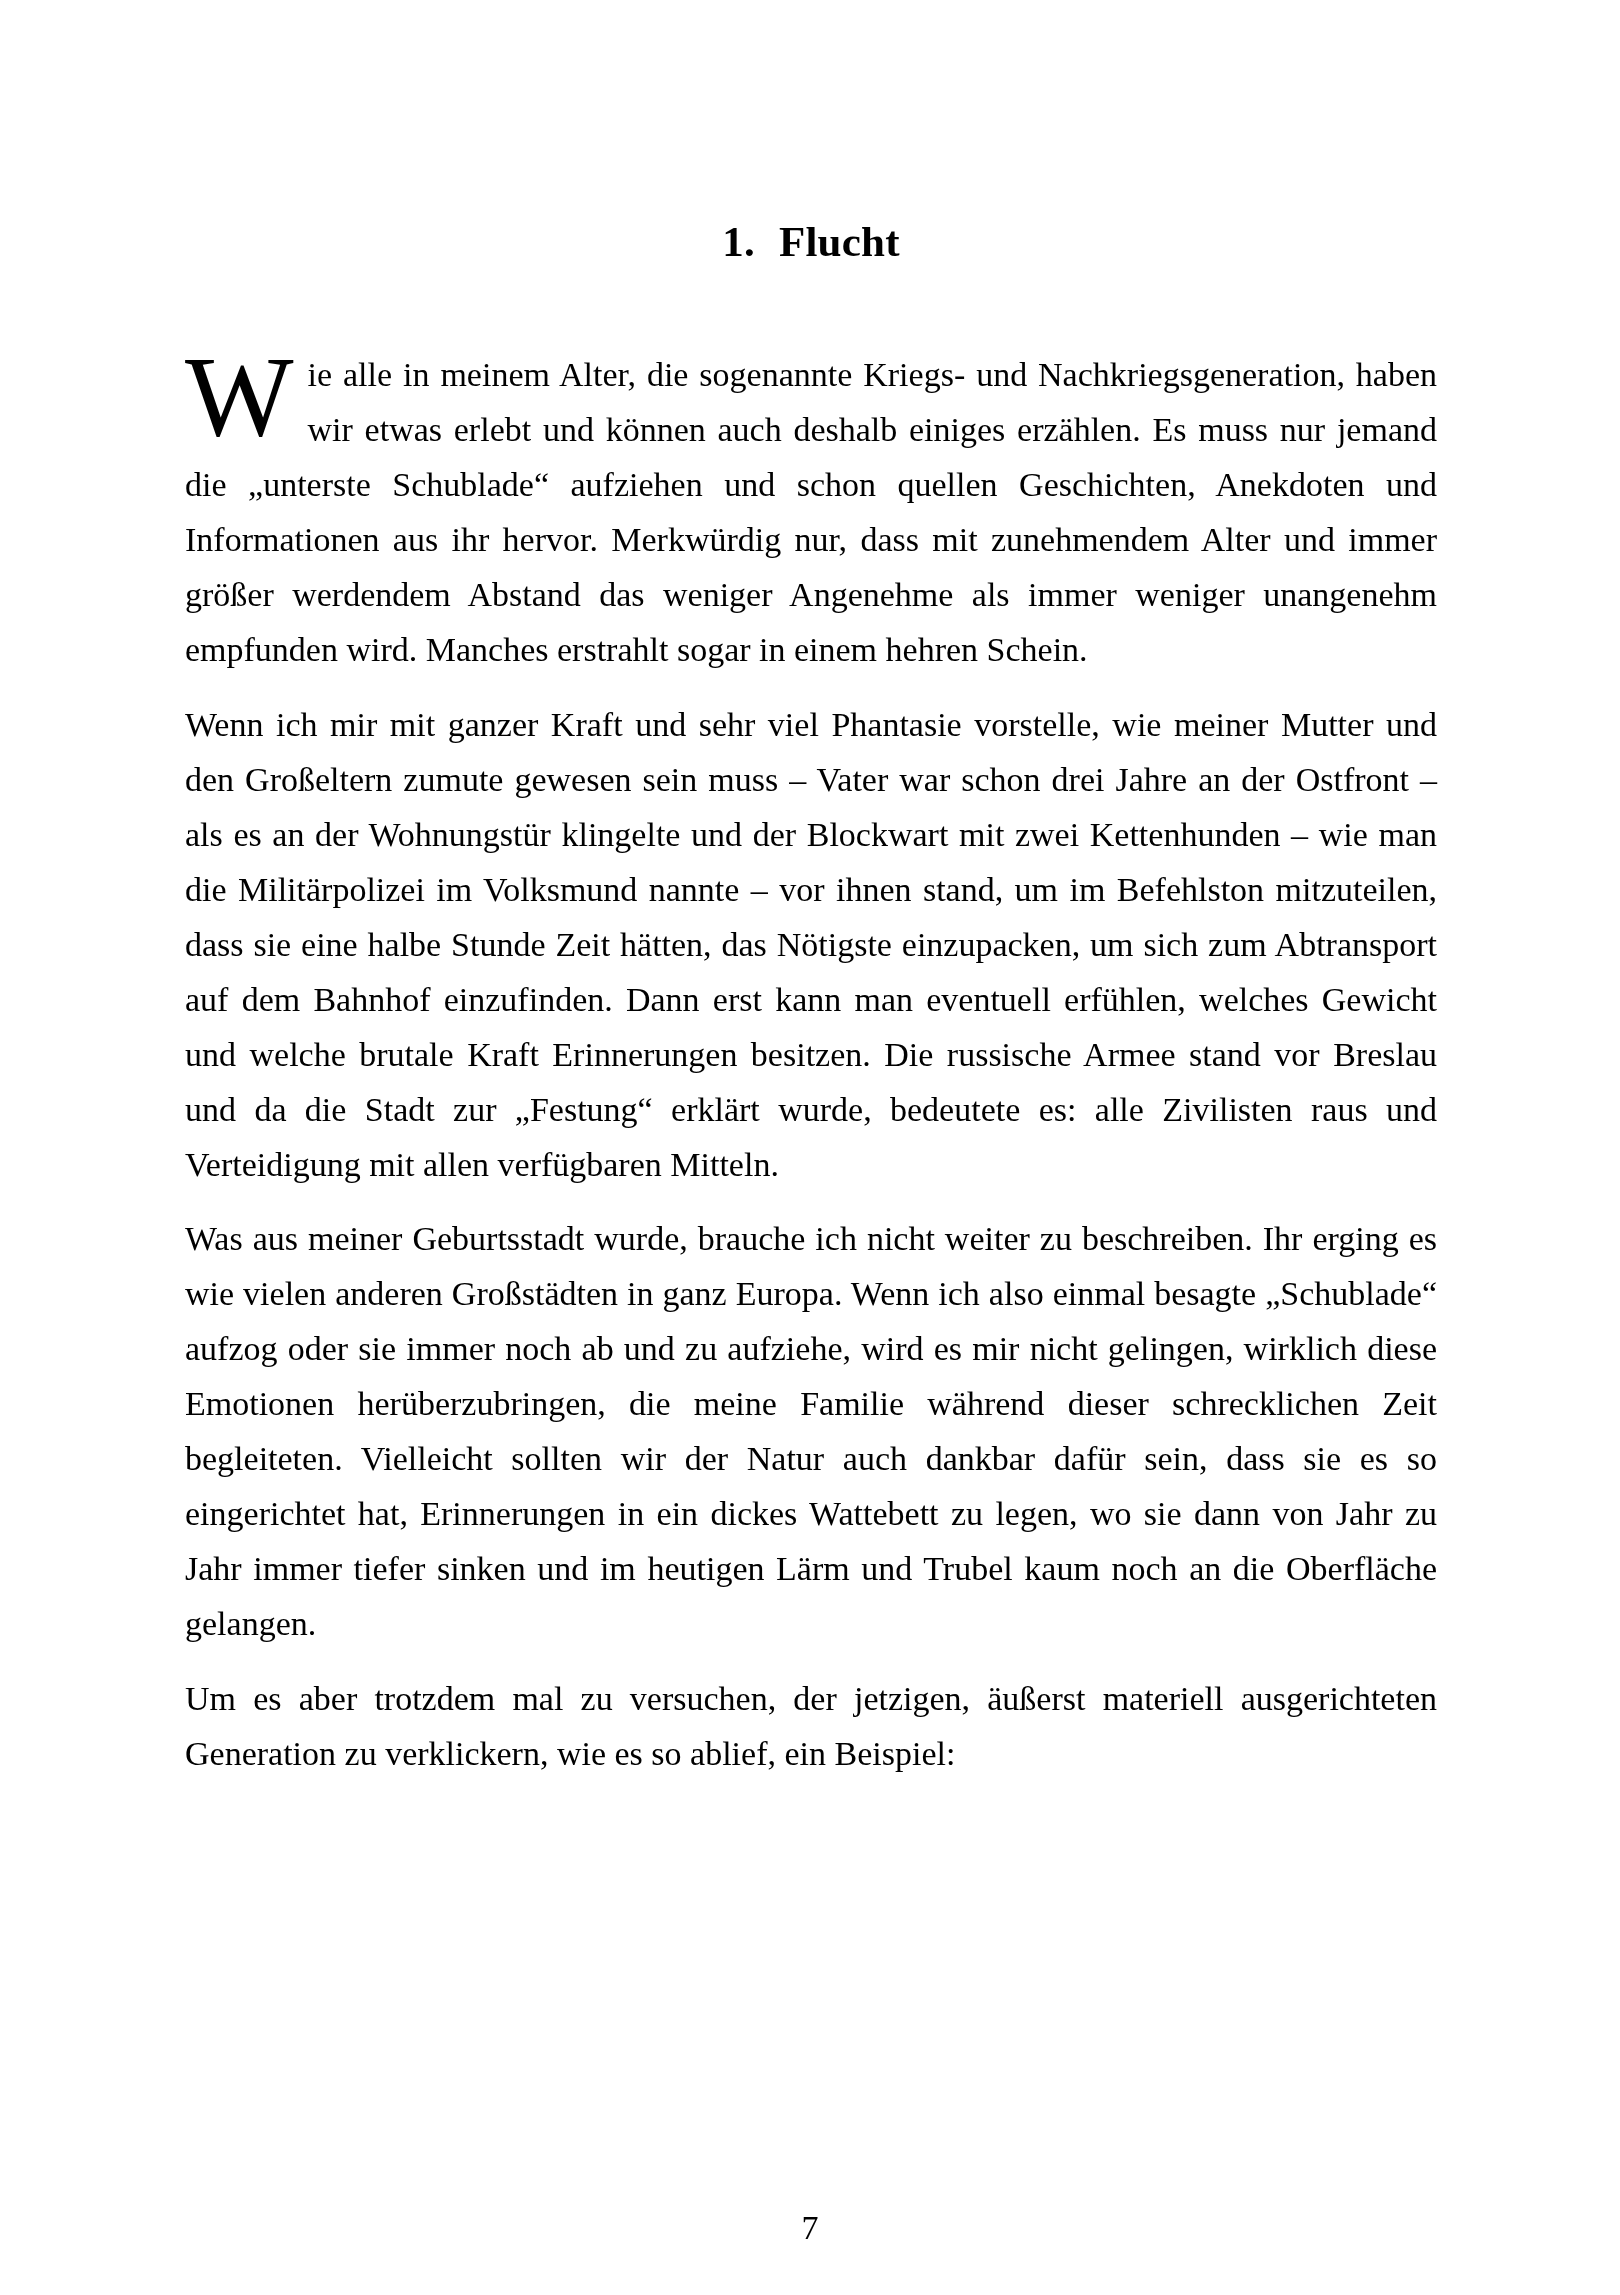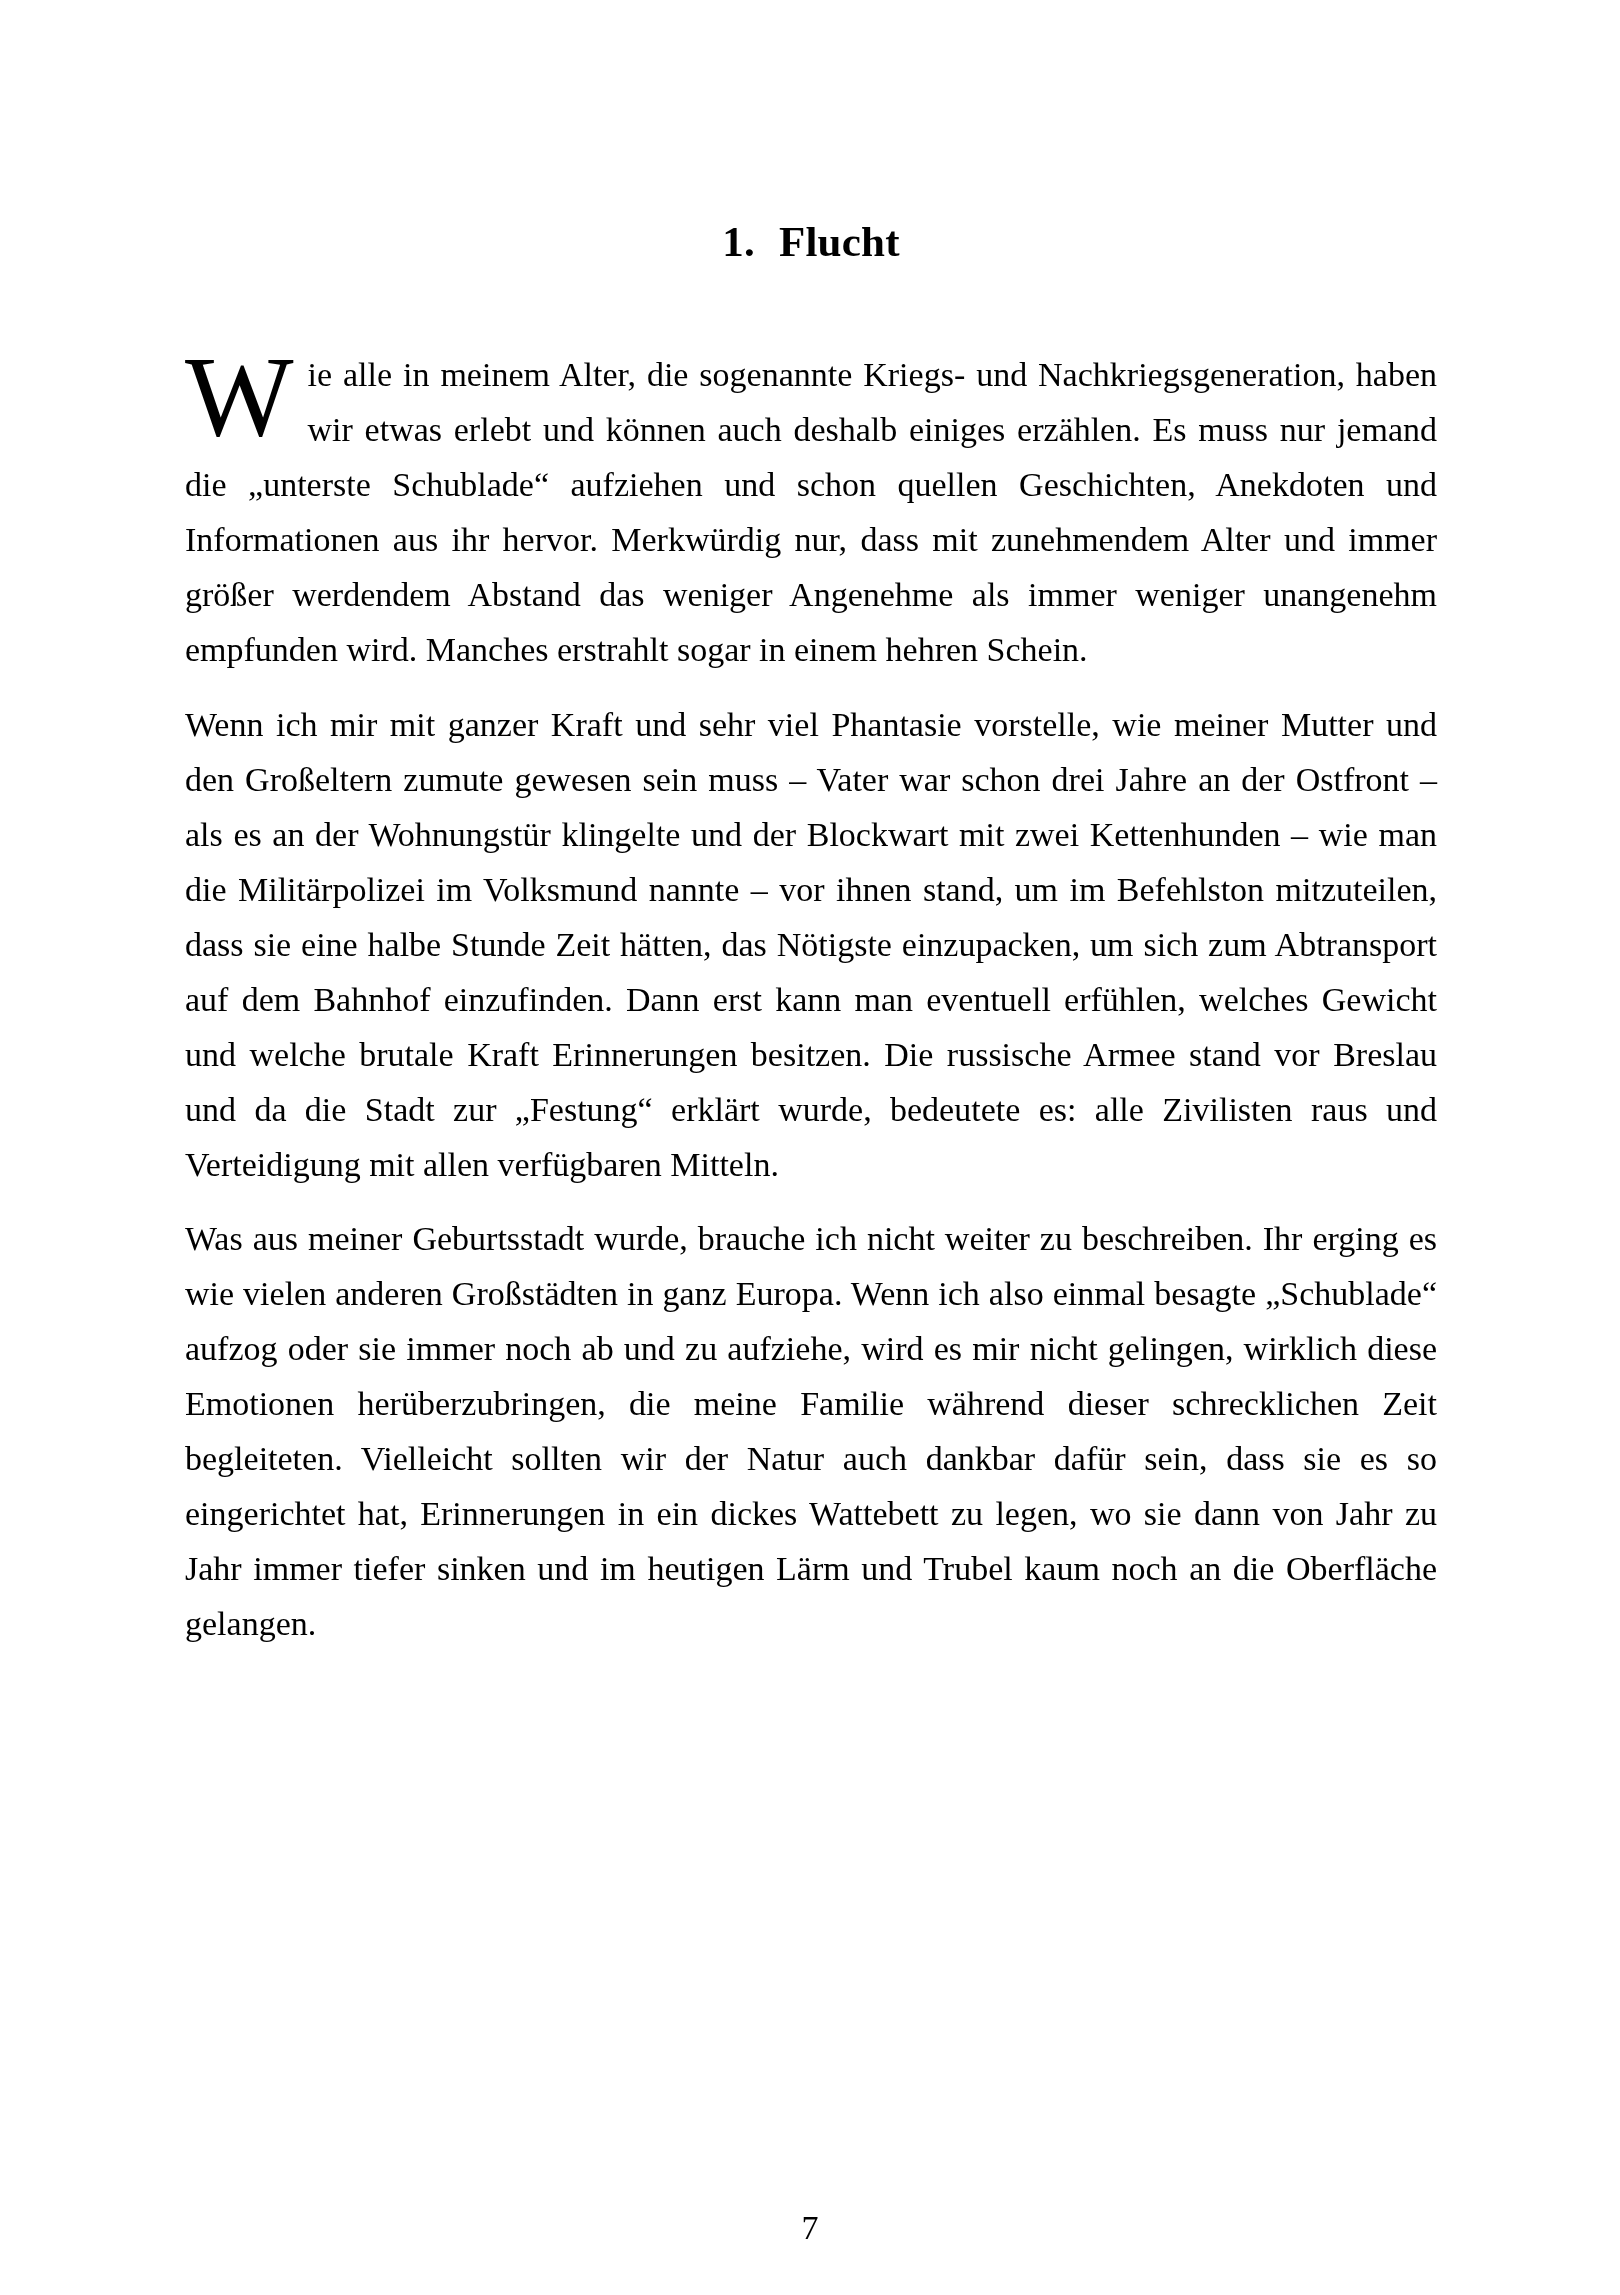--- a/index.html
+++ b/index.html
@@ -72,19 +72,20 @@
   </h1>
 
   <div class="body-text">
 
     <p class="paragraph"><span class="dropcap">W</span><span>ie alle in meinem Alter, die sogenannte Kriegs- und Nachkriegsgeneration, haben wir etwas erlebt und können auch deshalb einiges erzählen. Es muss nur jemand die „unterste Schublade“ aufziehen und schon quellen Geschichten, Anekdoten und Informationen aus ihr hervor. Merkwürdig nur, dass mit zunehmendem Alter und immer größer werdendem Abstand das weniger Angenehme als immer weniger unangenehm empfunden wird. Manches erstrahlt sogar in einem hehren Schein.</span></p>
 
     <p class="paragraph">Wenn ich mir mit ganzer Kraft und sehr viel Phantasie vorstelle, wie meiner Mutter und den Großeltern zumute gewesen sein muss – Vater war schon drei Jahre an der Ostfront – als es an der Wohnungstür klingelte und der Blockwart mit zwei Kettenhunden – wie man die Militärpolizei im Volksmund nannte – vor ihnen stand, um im Befehlston mitzuteilen, dass sie eine halbe Stunde Zeit hätten, das Nötigste einzupacken, um sich zum Abtransport auf dem Bahnhof einzufinden. Dann erst kann man eventuell erfühlen, welches Gewicht und welche brutale Kraft Erinnerungen besitzen. Die russische Armee stand vor Breslau und da die Stadt zur „Festung“ erklärt wurde, bedeutete es: alle Zivilisten raus und Verteidigung mit allen verfügbaren Mitteln.</p>
 
     <p class="paragraph">Was aus meiner Geburtsstadt wurde, brauche ich nicht weiter zu beschreiben. Ihr erging es wie vielen anderen Großstädten in ganz Europa. Wenn ich also einmal besagte „Schublade“ aufzog oder sie immer noch ab und zu aufziehe, wird es mir nicht gelingen, wirklich diese Emotionen herüberzubringen, die meine Familie während dieser schrecklichen Zeit begleiteten. Vielleicht sollten wir der Natur auch dankbar dafür sein, dass sie es so eingerichtet hat, Erinnerungen in ein dickes Wattebett zu legen, wo sie dann von Jahr zu Jahr immer tiefer sinken und im heutigen Lärm und Trubel kaum noch an die Oberfläche gelangen.</p>
 
+    <p class="paragraph">Um es aber trotzdem mal zu versuchen, der jetzigen, äußerst materiell ausgerichteten Generation zu verklickern, wie es so ablief, ein Beispiel:</p>
 
   </div>
 
   <div class="page-number">7</div>
 
 </div>
 
 
 </body></html>

